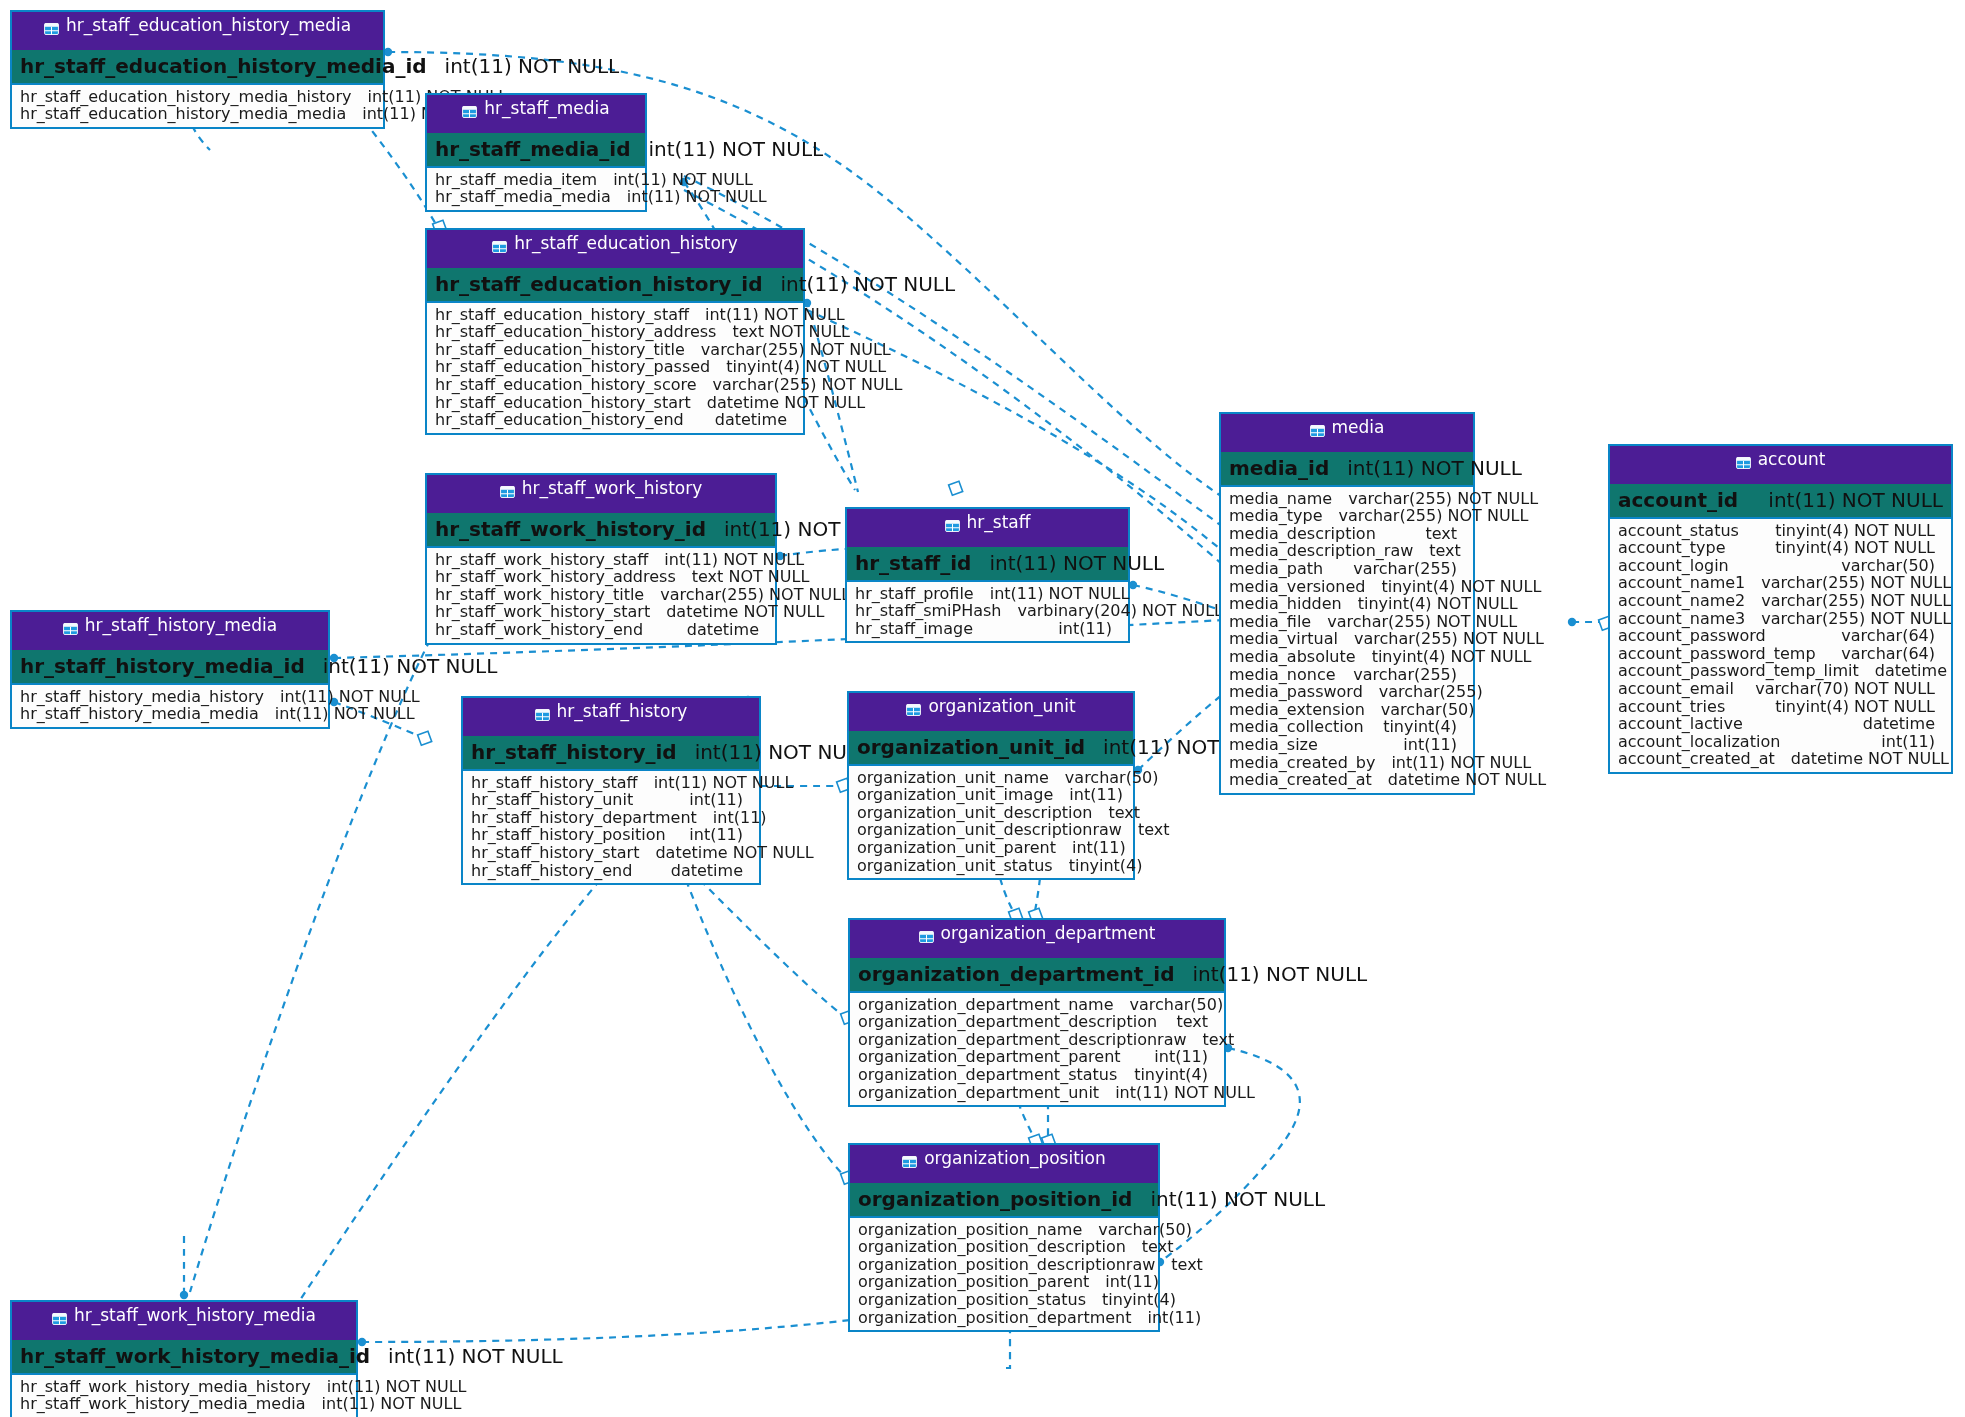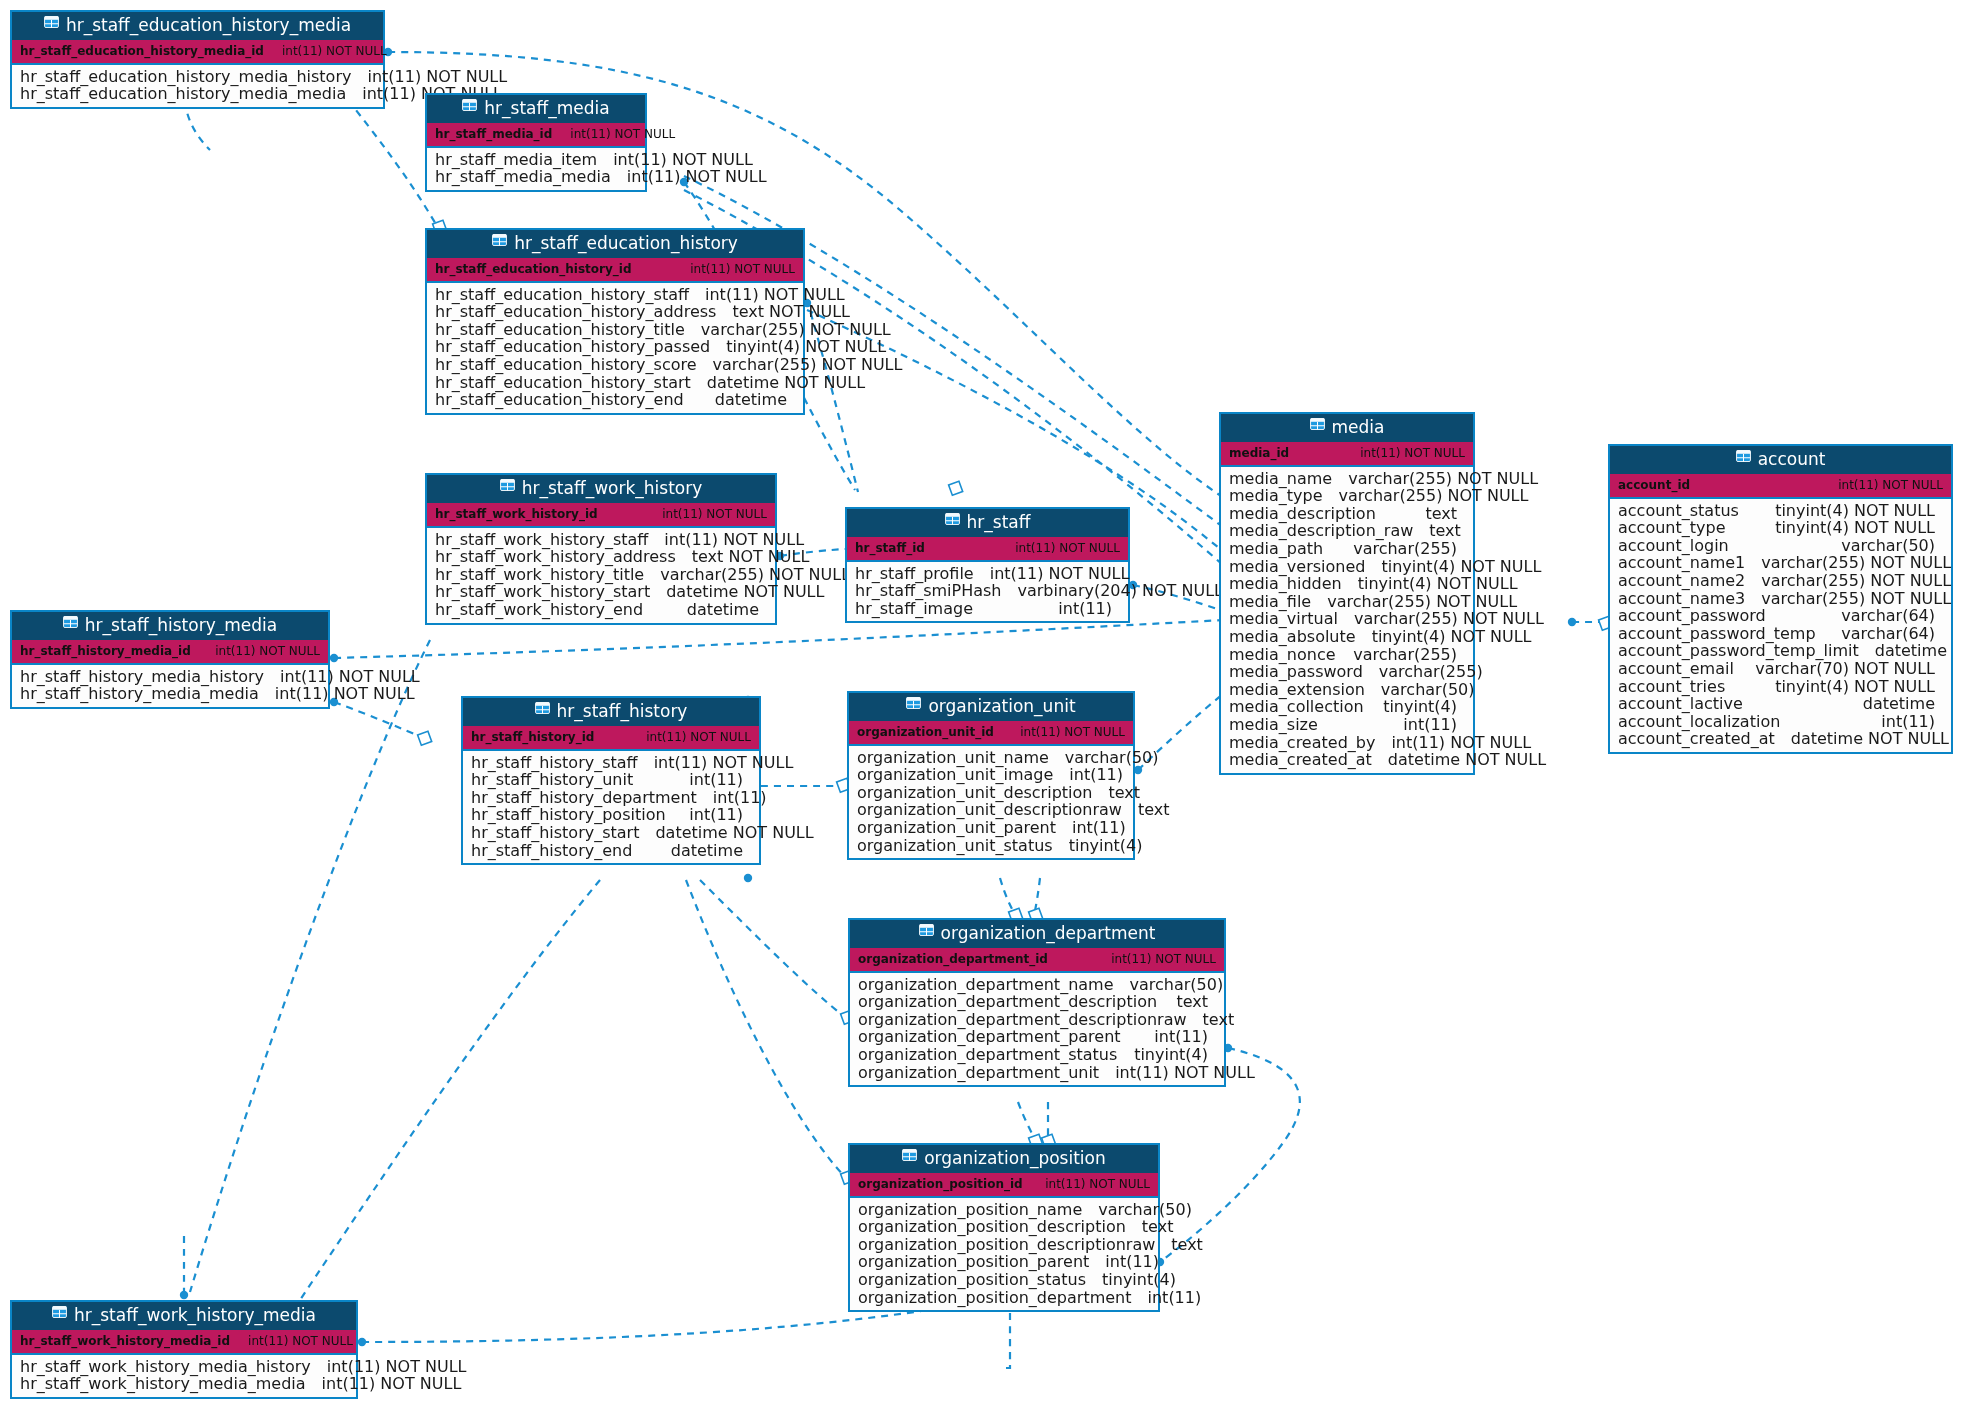--- a/index.html
+++ b/index.html
@@ -28,51 +28,51 @@
     pointer-events: none;
   }
   .table-box {
     position: absolute;
     border: 2px solid #0a85c7;
     background: #fdfdfd;
     box-sizing: border-box;
     box-shadow: 0 0 0 0 rgba(0,0,0,0);
   }
   .table-title {
-    background: #0c4a6e;
+    background: #4c1d95;
     color: #ffffff;
     font-size: 17px;
     text-align: center;
-    padding: 4px 8px 5px 8px;
+    padding: 4px 8px 15px 8px;
     white-space: nowrap;
     display: flex;
-    align-items: flex-start;
+    align-items: flex-end;
     justify-content: center;
     gap: 7px;
     line-height: 1.1;
   }
   .tbl-icon {
     display: inline-block;
     width: 15px;
     height: 12px;
     position: relative;
     flex: 0 0 auto;
   }
   .tbl-icon svg { display: block; }
   .pk-row {
-    font-size: 12px;
+    font-size: 20px;
     font-weight: bold;
     color: #111;
     padding: 4px 8px 5px 8px;
     display: flex;
     justify-content: space-between;
     align-items: baseline;
     border-bottom: 2px solid #0a85c7;
     white-space: nowrap;
-    background: #be185d;
+    background: #0f766e;
     gap: 18px;
   }
   .pk-row .col-type {
     font-weight: normal;
   }
   .rows {
     padding: 3px 8px 4px 0;
     background: #fdfdfd;
   }
   .col-row {

